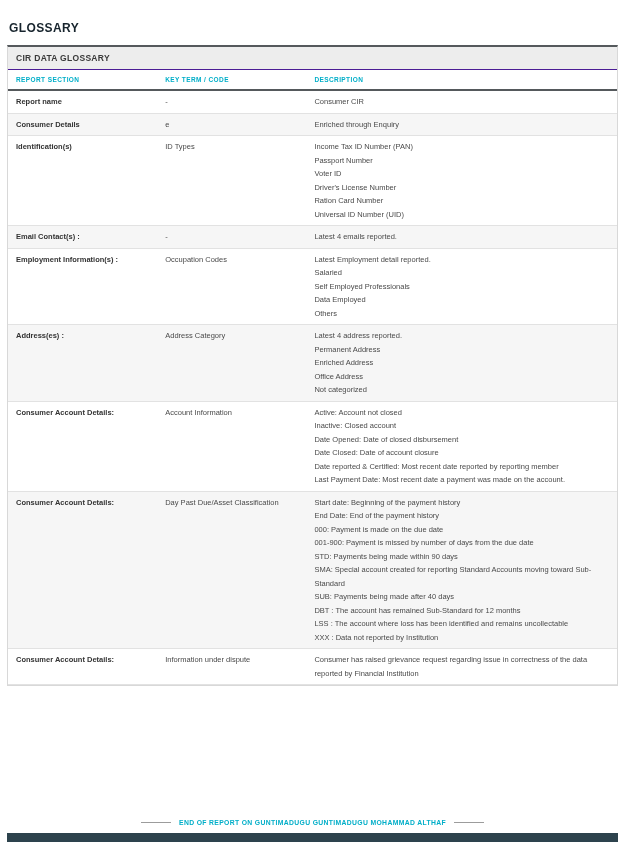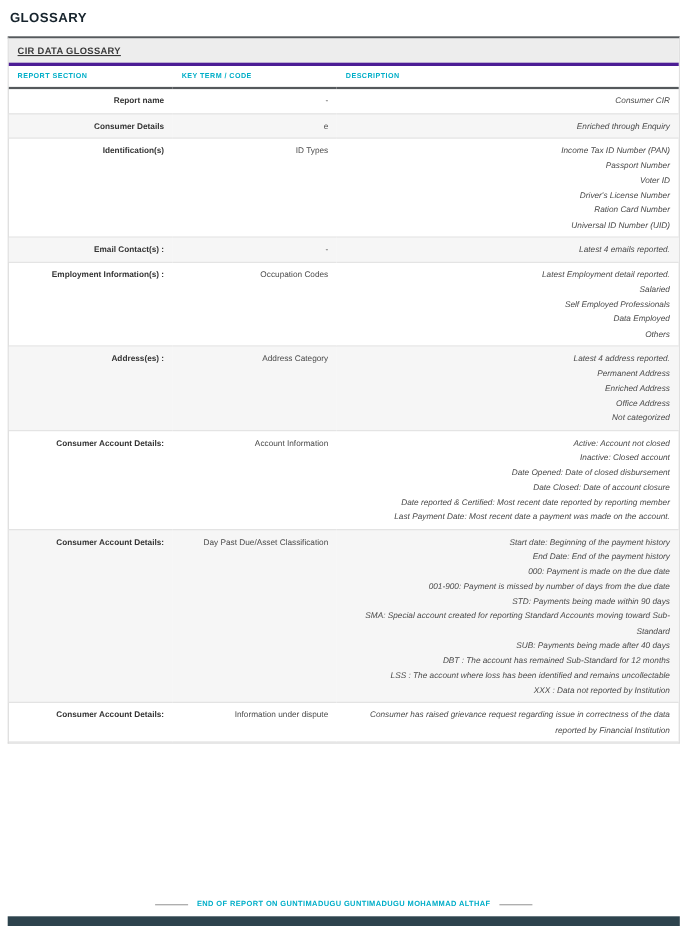--- a/index.html
+++ b/index.html
@@ -11,36 +11,35 @@
     overflow: hidden;
     font-family: "Liberation Sans", sans-serif;
     color: #3c3c3c;
   }
   .page { padding: 6px 7px 0 7px; }
   .page-title {
     font-size: 12px;
     font-weight: bold;
     color: #17242d;
     letter-spacing: 0.4px;
-    margin: 3px 0 10px 2px;
+    margin: 15px 0 10px 2px;
   }
   .panel {
     border: 1px solid #d8d8d8;
     border-top: 2px solid #55595c;
     background: #ffffff;
   }
   .panel-title {
     background: var(--panel-bg, #ededed);
     font-weight: bold;
     font-size: 8.5px;
     color: #3a3a3a;
     letter-spacing: 0.3px;
     padding: 6px 8px;
-    border-bottom: 3px solid #4c1d95;
-    text-decoration: underline;
+    border-bottom: 1px solid #4c1d95;
   }
   table.glossary {
     width: 100%;
     border-collapse: collapse;
     table-layout: fixed;
   }
   col.c-section { width: 24.5%; }
   col.c-key     { width: 24.5%; }
   col.c-desc    { width: 51%; }
   th {
@@ -57,23 +56,23 @@
     font-size: 7.5px;
     line-height: 13.5px;
     vertical-align: top;
     padding: 4px 8px;
     color: #4a4a4a;
   }
   td.section {
     font-weight: bold;
     color: #333333;
   }
-  tr.data-row { border-bottom: 1px solid #e2e2e2; text-align: right; }
+  tr.data-row { border-bottom: 1px solid #e2e2e2; }
   tr.data-row:nth-child(even) { background: var(--row-alt, #f6f6f6); }
-  .desc-line { white-space: normal; font-style: italic; }
+  .desc-line { white-space: normal; }
   .end-of-report {
     position: absolute;
     left: 7px;
     right: 7px;
     bottom: 16px;
     display: flex;
     align-items: center;
     justify-content: center;
     gap: 8px;
     color: var(--accent, #00aec8);

